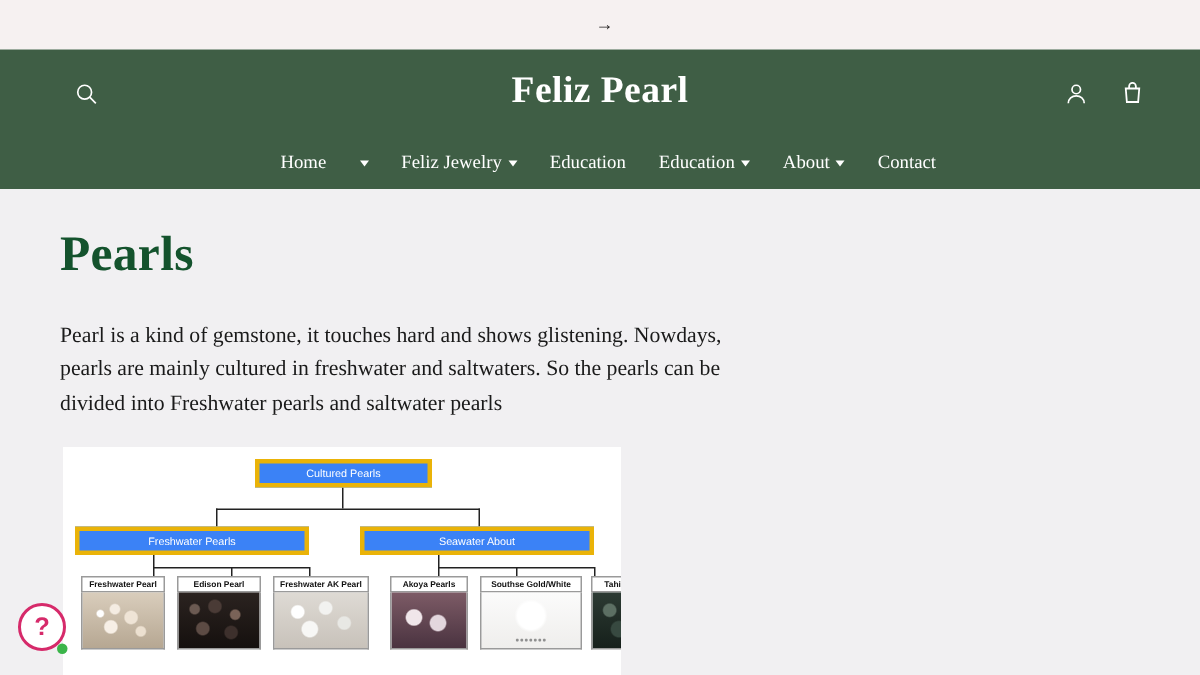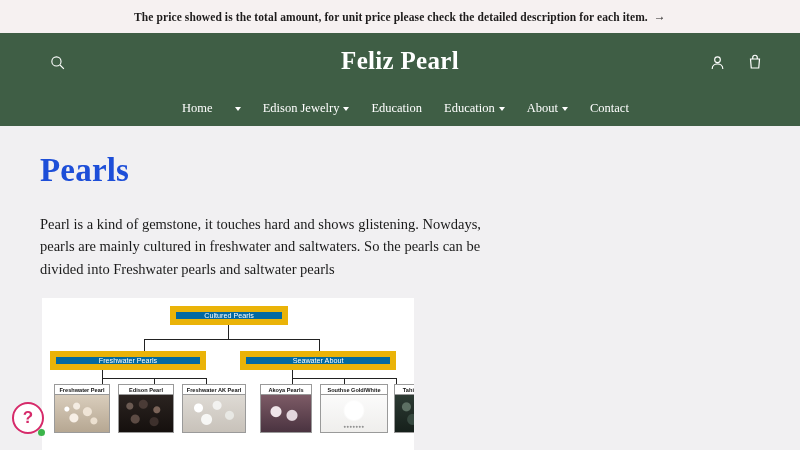--- a/index.html
+++ b/index.html
@@ -100,21 +100,21 @@
   
   .main {
     background: #f1f0f2;
     height: 324px;
     padding: 26px 40px 0 40px;
     position: relative;
   }
   .page-title {
     font-size: 33px;
     font-weight: bold;
-    color: #1d4ed8;
+    color: #14532d;
     margin: 0 0 24px 0;
     font-family: "Liberation Serif", serif;
     letter-spacing: .2px;
   }
   .intro {
     font-size: 14.5px;
     line-height: 1.55;
     color: #1a1a1a;
     max-width: 470px;
     margin: 0 0 18px 0;
@@ -125,28 +125,28 @@
   .diagram {
     background: #ffffff;
     width: 372px;
     height: 160px;
     position: relative;
     margin-left: 2px;
     overflow: hidden;
   }
   .node {
     position: absolute;
-    background: #0369a1;
+    background: #3b82f6;
     color: #ffffff;
     font-size: 7.2px;
     font-family: "Liberation Sans", sans-serif;
     display: flex;
     align-items: center;
     justify-content: center;
-    border: 6px solid #eab308;
+    border: 3px solid #eab308;
   }
   .node-root { left: 128px; top: 8px; width: 118px; height: 19px; }
   .node-fw  { left: 8px;  top: 53px; width: 156px; height: 19px; }
   .node-sw  { left: 198px; top: 53px; width: 156px; height: 19px; }
 
   .leaf-label {
     position: absolute;
     background: #ffffff;
     color: #111111;
     font-size: 5.6px;
@@ -246,21 +246,20 @@
     background: #3bb54a;
     z-index: 6;
   }
 </style>
 </head>
 <body>
 
 <div id="page">
 
   <div class="announce">
-    <span>The price showed is the total amount, for unit price please check the detailed description for each item.</span>
     <span class="arrow">→</span>
   </div>
 
   <div class="header">
     <div class="header-top">
 
       <div class="icon-btn icon-search">
         <span>
           <svg width="17" height="17" viewBox="0 0 24 24" fill="none" stroke="#ffffff" stroke-width="1.6">
             <circle cx="10.5" cy="10.5" r="6.5"></circle>
@@ -291,21 +290,21 @@
     </div>
 
     <div class="nav">
       <div class="nav-item">
         <span>Home</span>
       </div>
       <div class="nav-item">
         <span class="caret"></span>
       </div>
       <div class="nav-item">
-        <span>Edison Jewelry</span>
+        <span>Feliz Jewelry</span>
         <span class="caret"></span>
       </div>
       <div class="nav-item">
         <span>Education</span>
       </div>
       <div class="nav-item">
         <span>Education</span>
         <span class="caret"></span>
       </div>
       <div class="nav-item">

